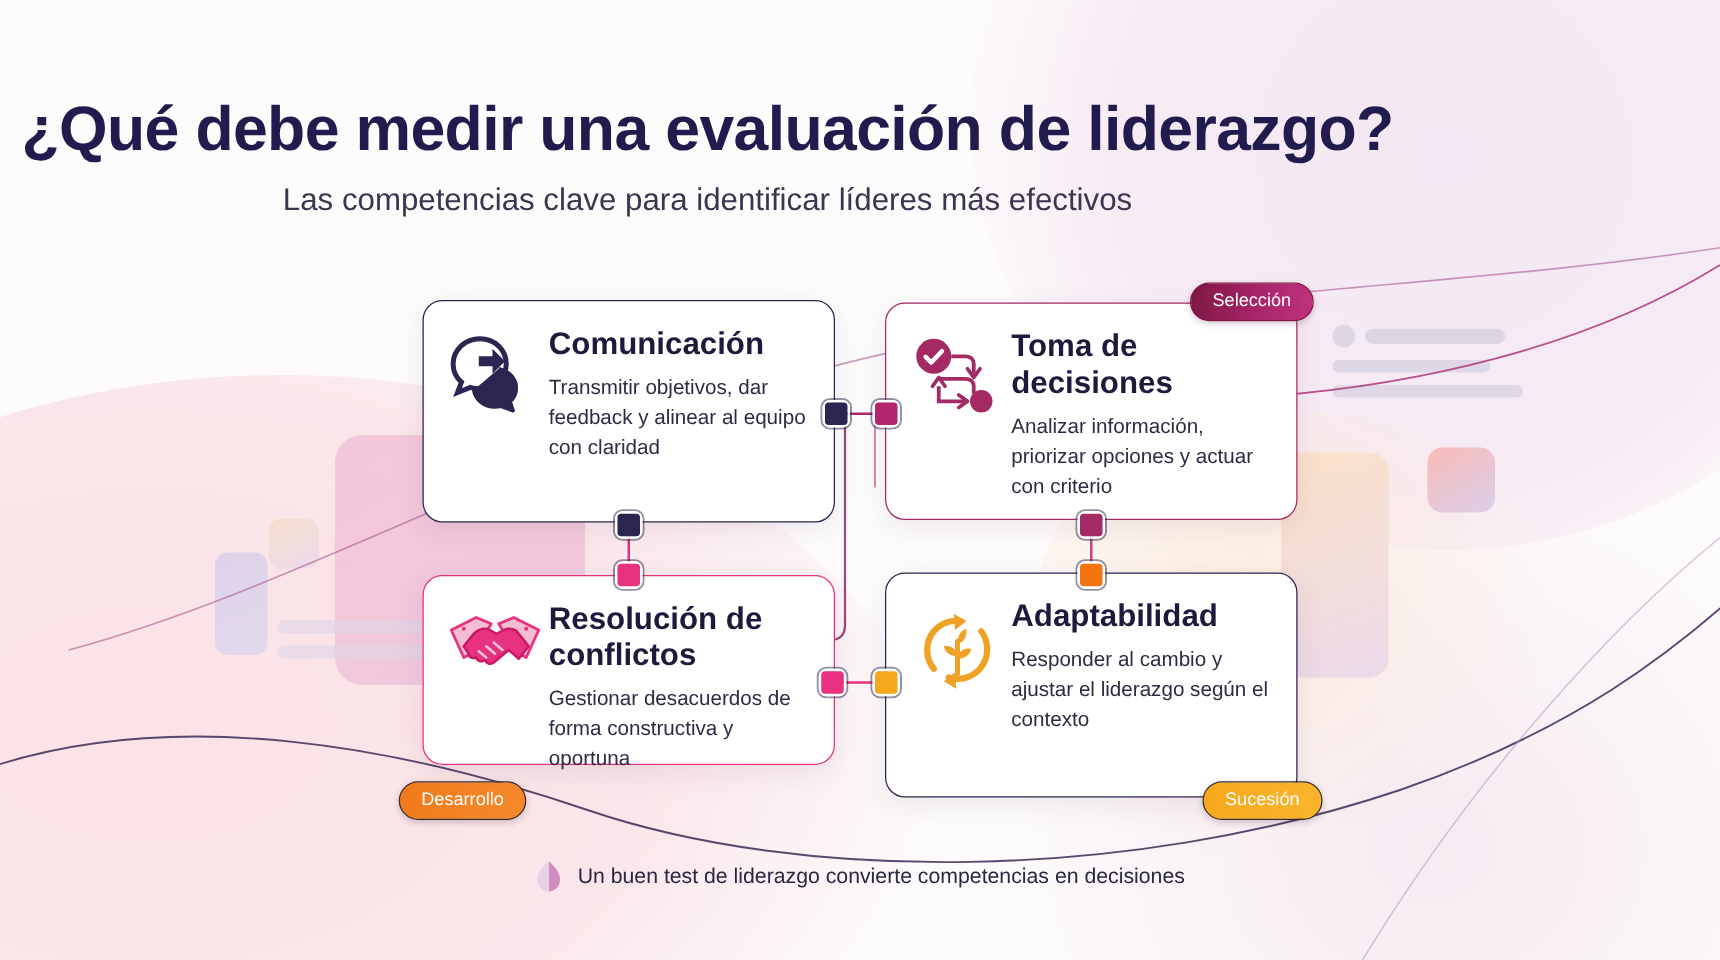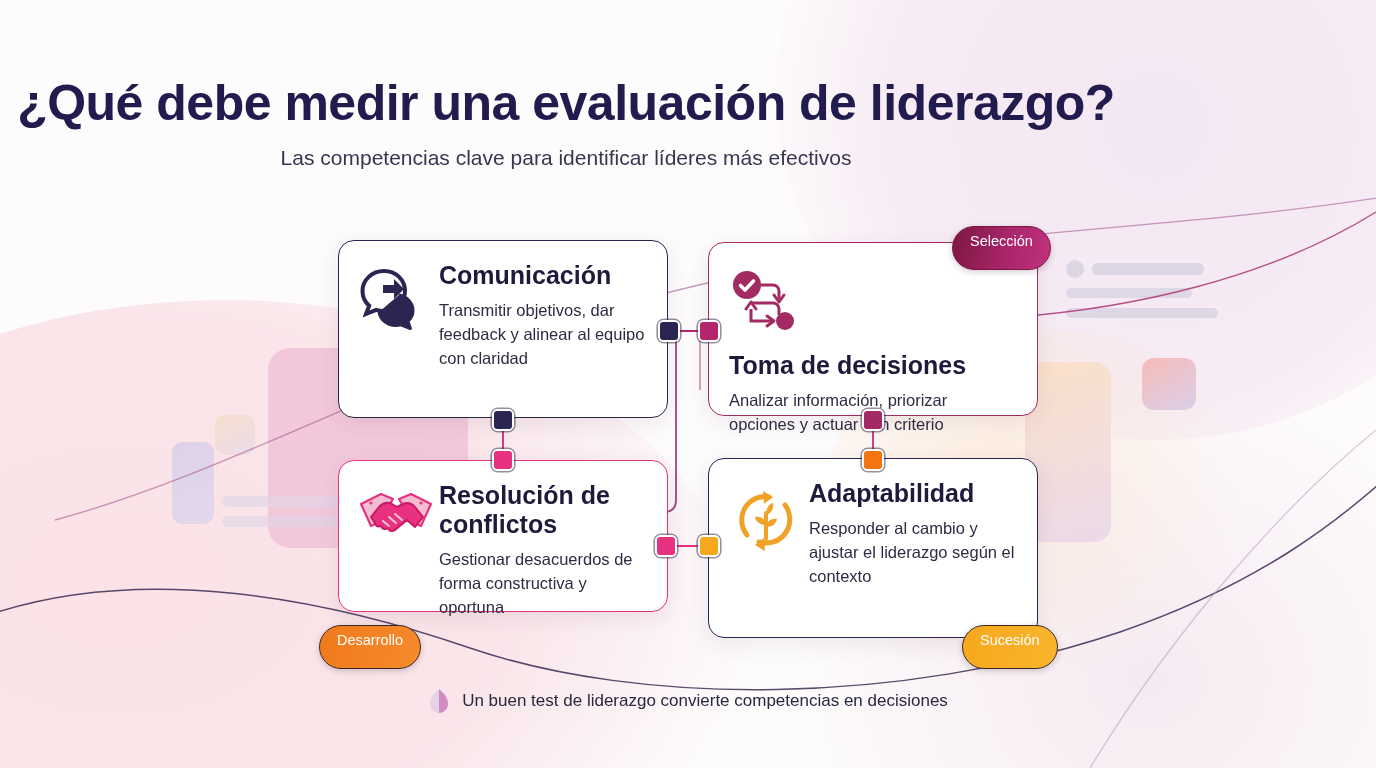--- a/index.html
+++ b/index.html
@@ -67,47 +67,47 @@
 
   
   .header { position: absolute; top: 0; left: 0; width: 1132px; text-align: center; }
   .title {
     margin-top: 74px;
     font-size: 50px; font-weight: 700; letter-spacing: -0.5px;
     color: #221c4e;
   }
   .subtitle {
     margin-top: 14px;
-    font-size: 21px; font-weight: 400; color: #3b3550;
+    font-size: 25px; font-weight: 400; color: #3b3550;
   }
 
   
   .card {
     position: absolute;
     background: #ffffff;
     border-radius: 16px;
     box-shadow: 0 6px 22px rgba(80,40,80,.09);
     display: flex; align-items: flex-start;
     padding: 20px 22px 20px 20px;
     gap: 8px;
   }
   .card-icon { flex: 0 0 auto; width: 72px; margin-top: 6px; }
   .card-body { flex: 1 1 auto; }
   .card-title { font-size: 25px; font-weight: 700; color: #1d1a3c; line-height: 1.16; }
   .card-desc { margin-top: 9px; font-size: 16.5px; line-height: 1.45; color: #2e2b42; }
 
   #card-comunicacion { left: 338px; top: 240px; width: 330px; height: 178px; border: 1.6px solid #2b2552; }
-  #card-decisiones   { left: 708px; top: 242px; width: 330px; height: 174px; border: 1.6px solid #a32a63; flex-direction: column; }
+  #card-decisiones   { left: 708px; top: 242px; width: 330px; height: 174px; border: 1.6px solid #a32a63; }
   #card-conflictos   { left: 338px; top: 460px; width: 330px; height: 152px; border: 1.6px solid #e8317f; }
   #card-adaptabilidad{ left: 708px; top: 458px; width: 330px; height: 180px; border: 1.6px solid #2b2552; }
 
   
   .badge {
     position: absolute;
-    padding: 6px 17px 20px;
+    padding: 6px 17px 7px;
     border-radius: 999px;
     font-size: 14.5px;
     color: #fff;
     white-space: nowrap;
     box-shadow: 0 2px 6px rgba(60,20,50,.22);
   }
   #badge-seleccion {
     left: 952px; top: 226px;
     background: linear-gradient(100deg,#7d1741 0%, #a8256a 55%, #c0337c 100%);
     border: 1.5px solid #7d1741;

